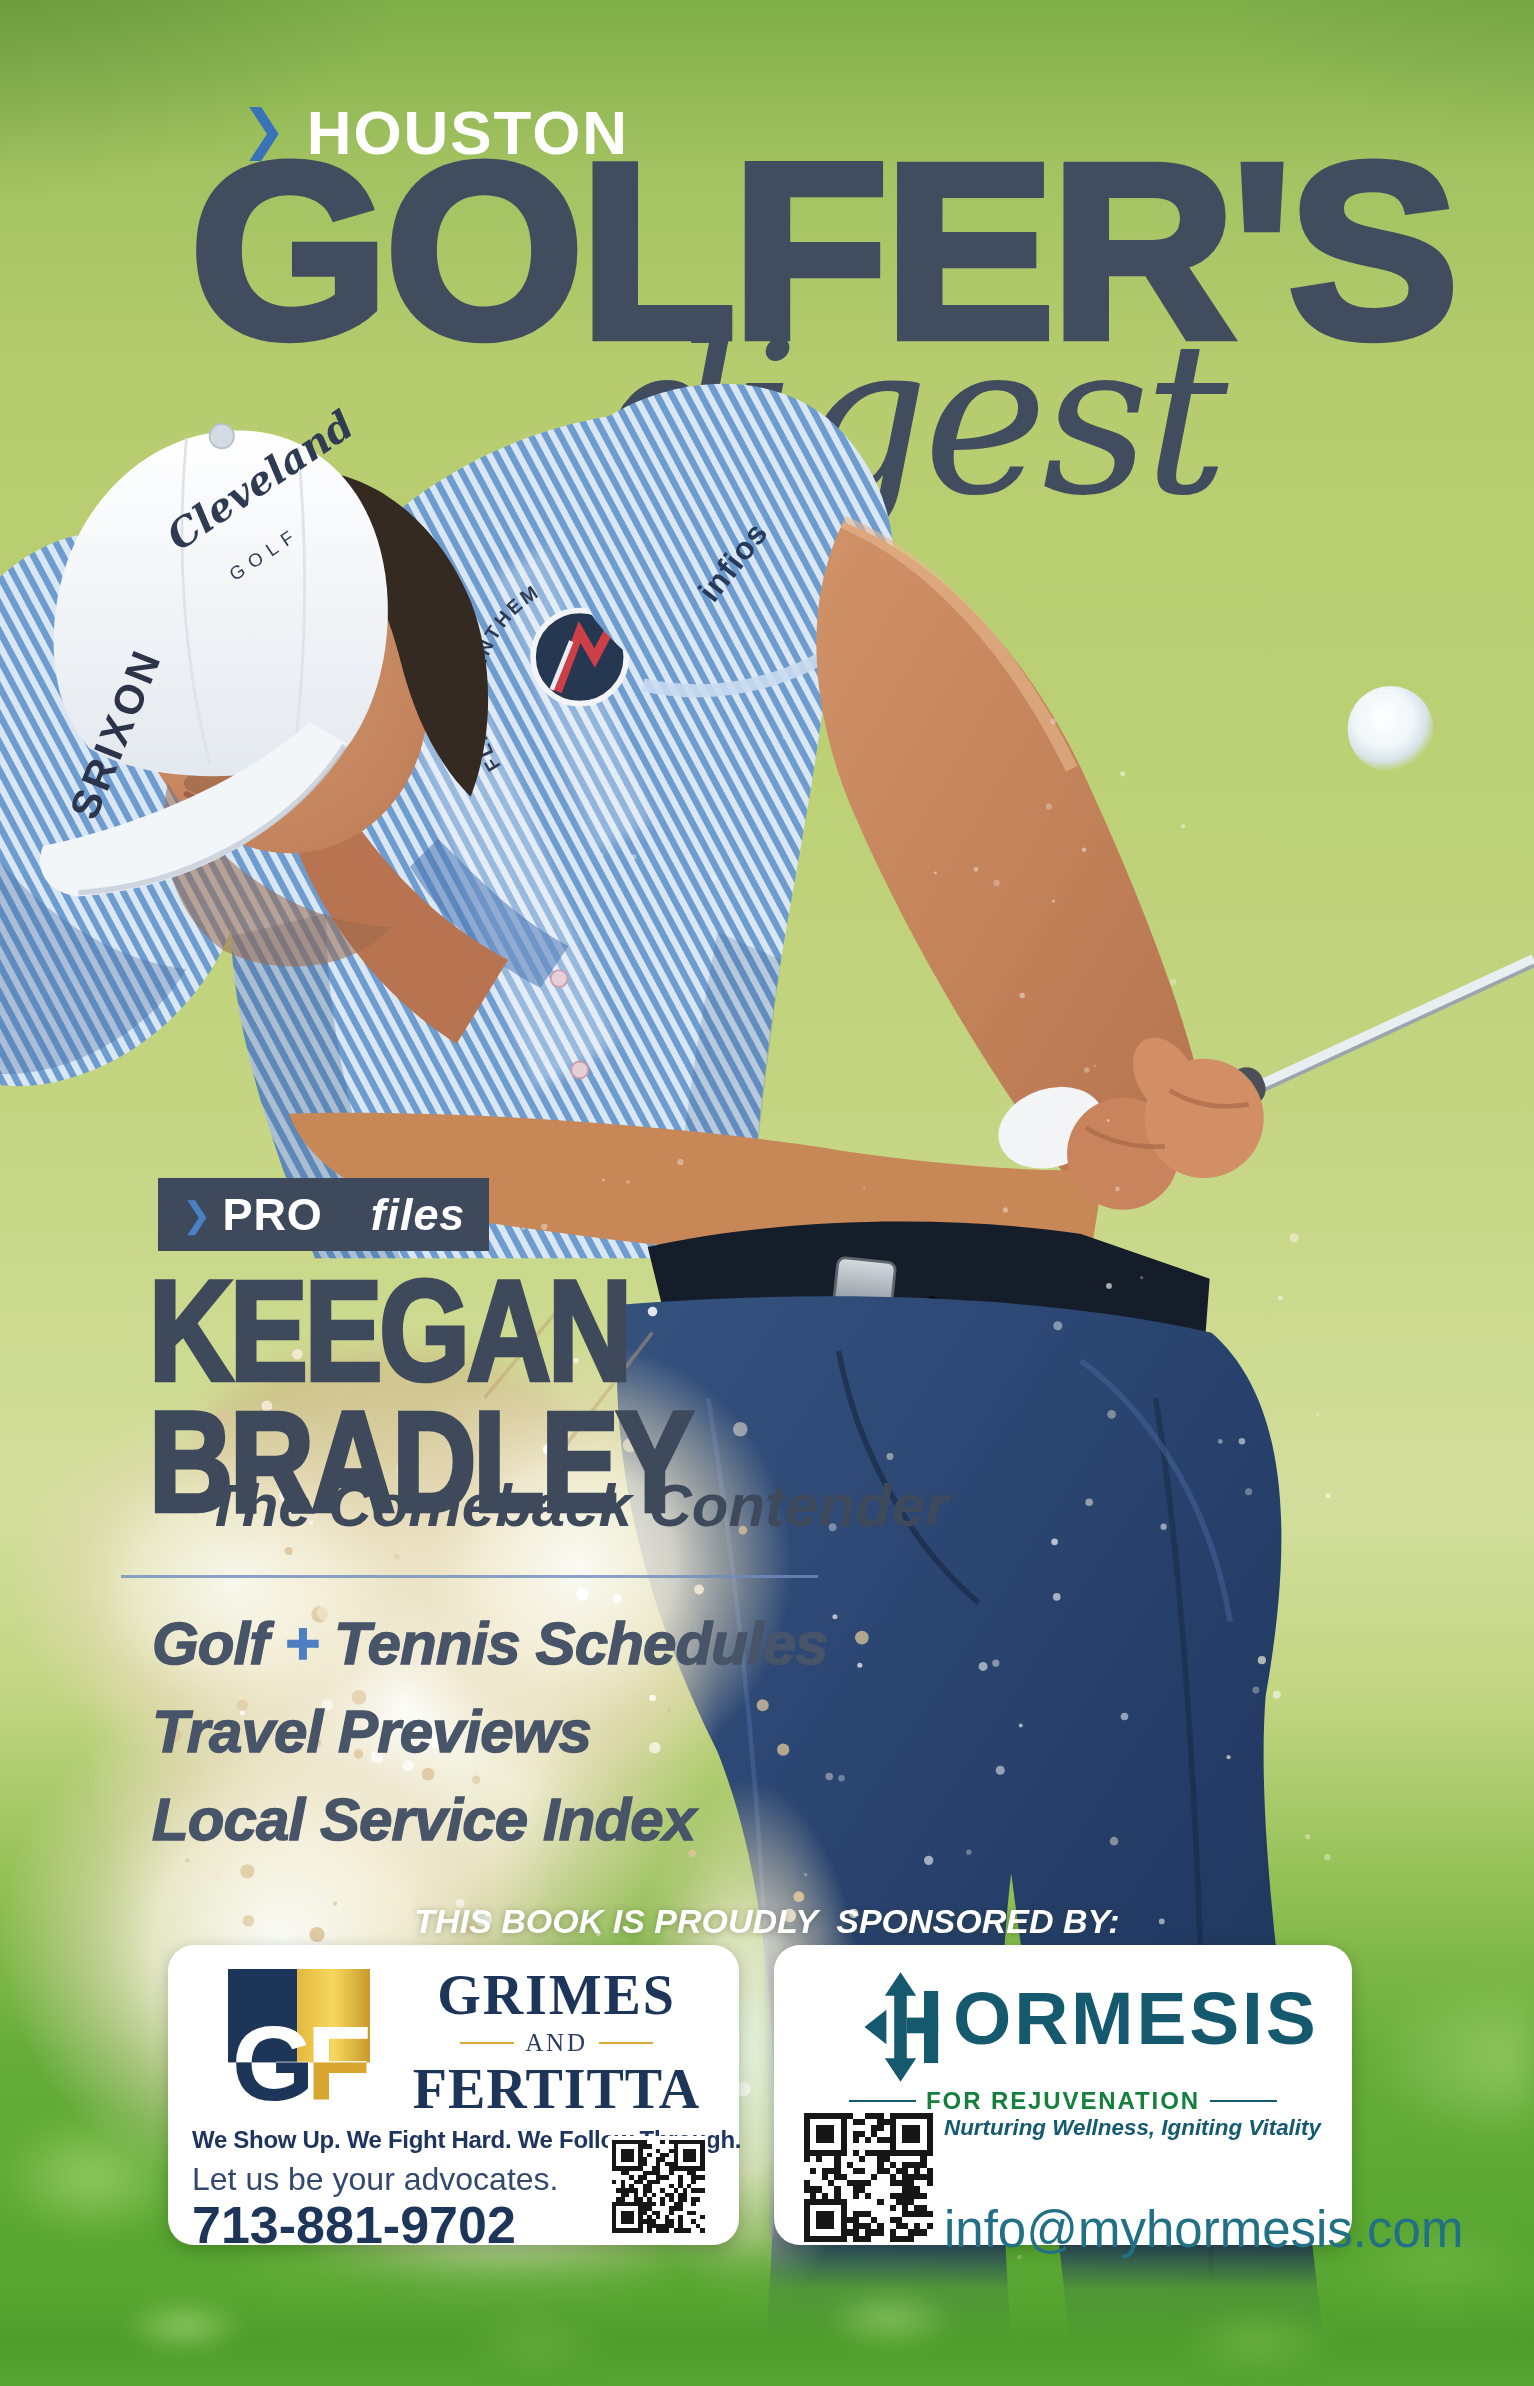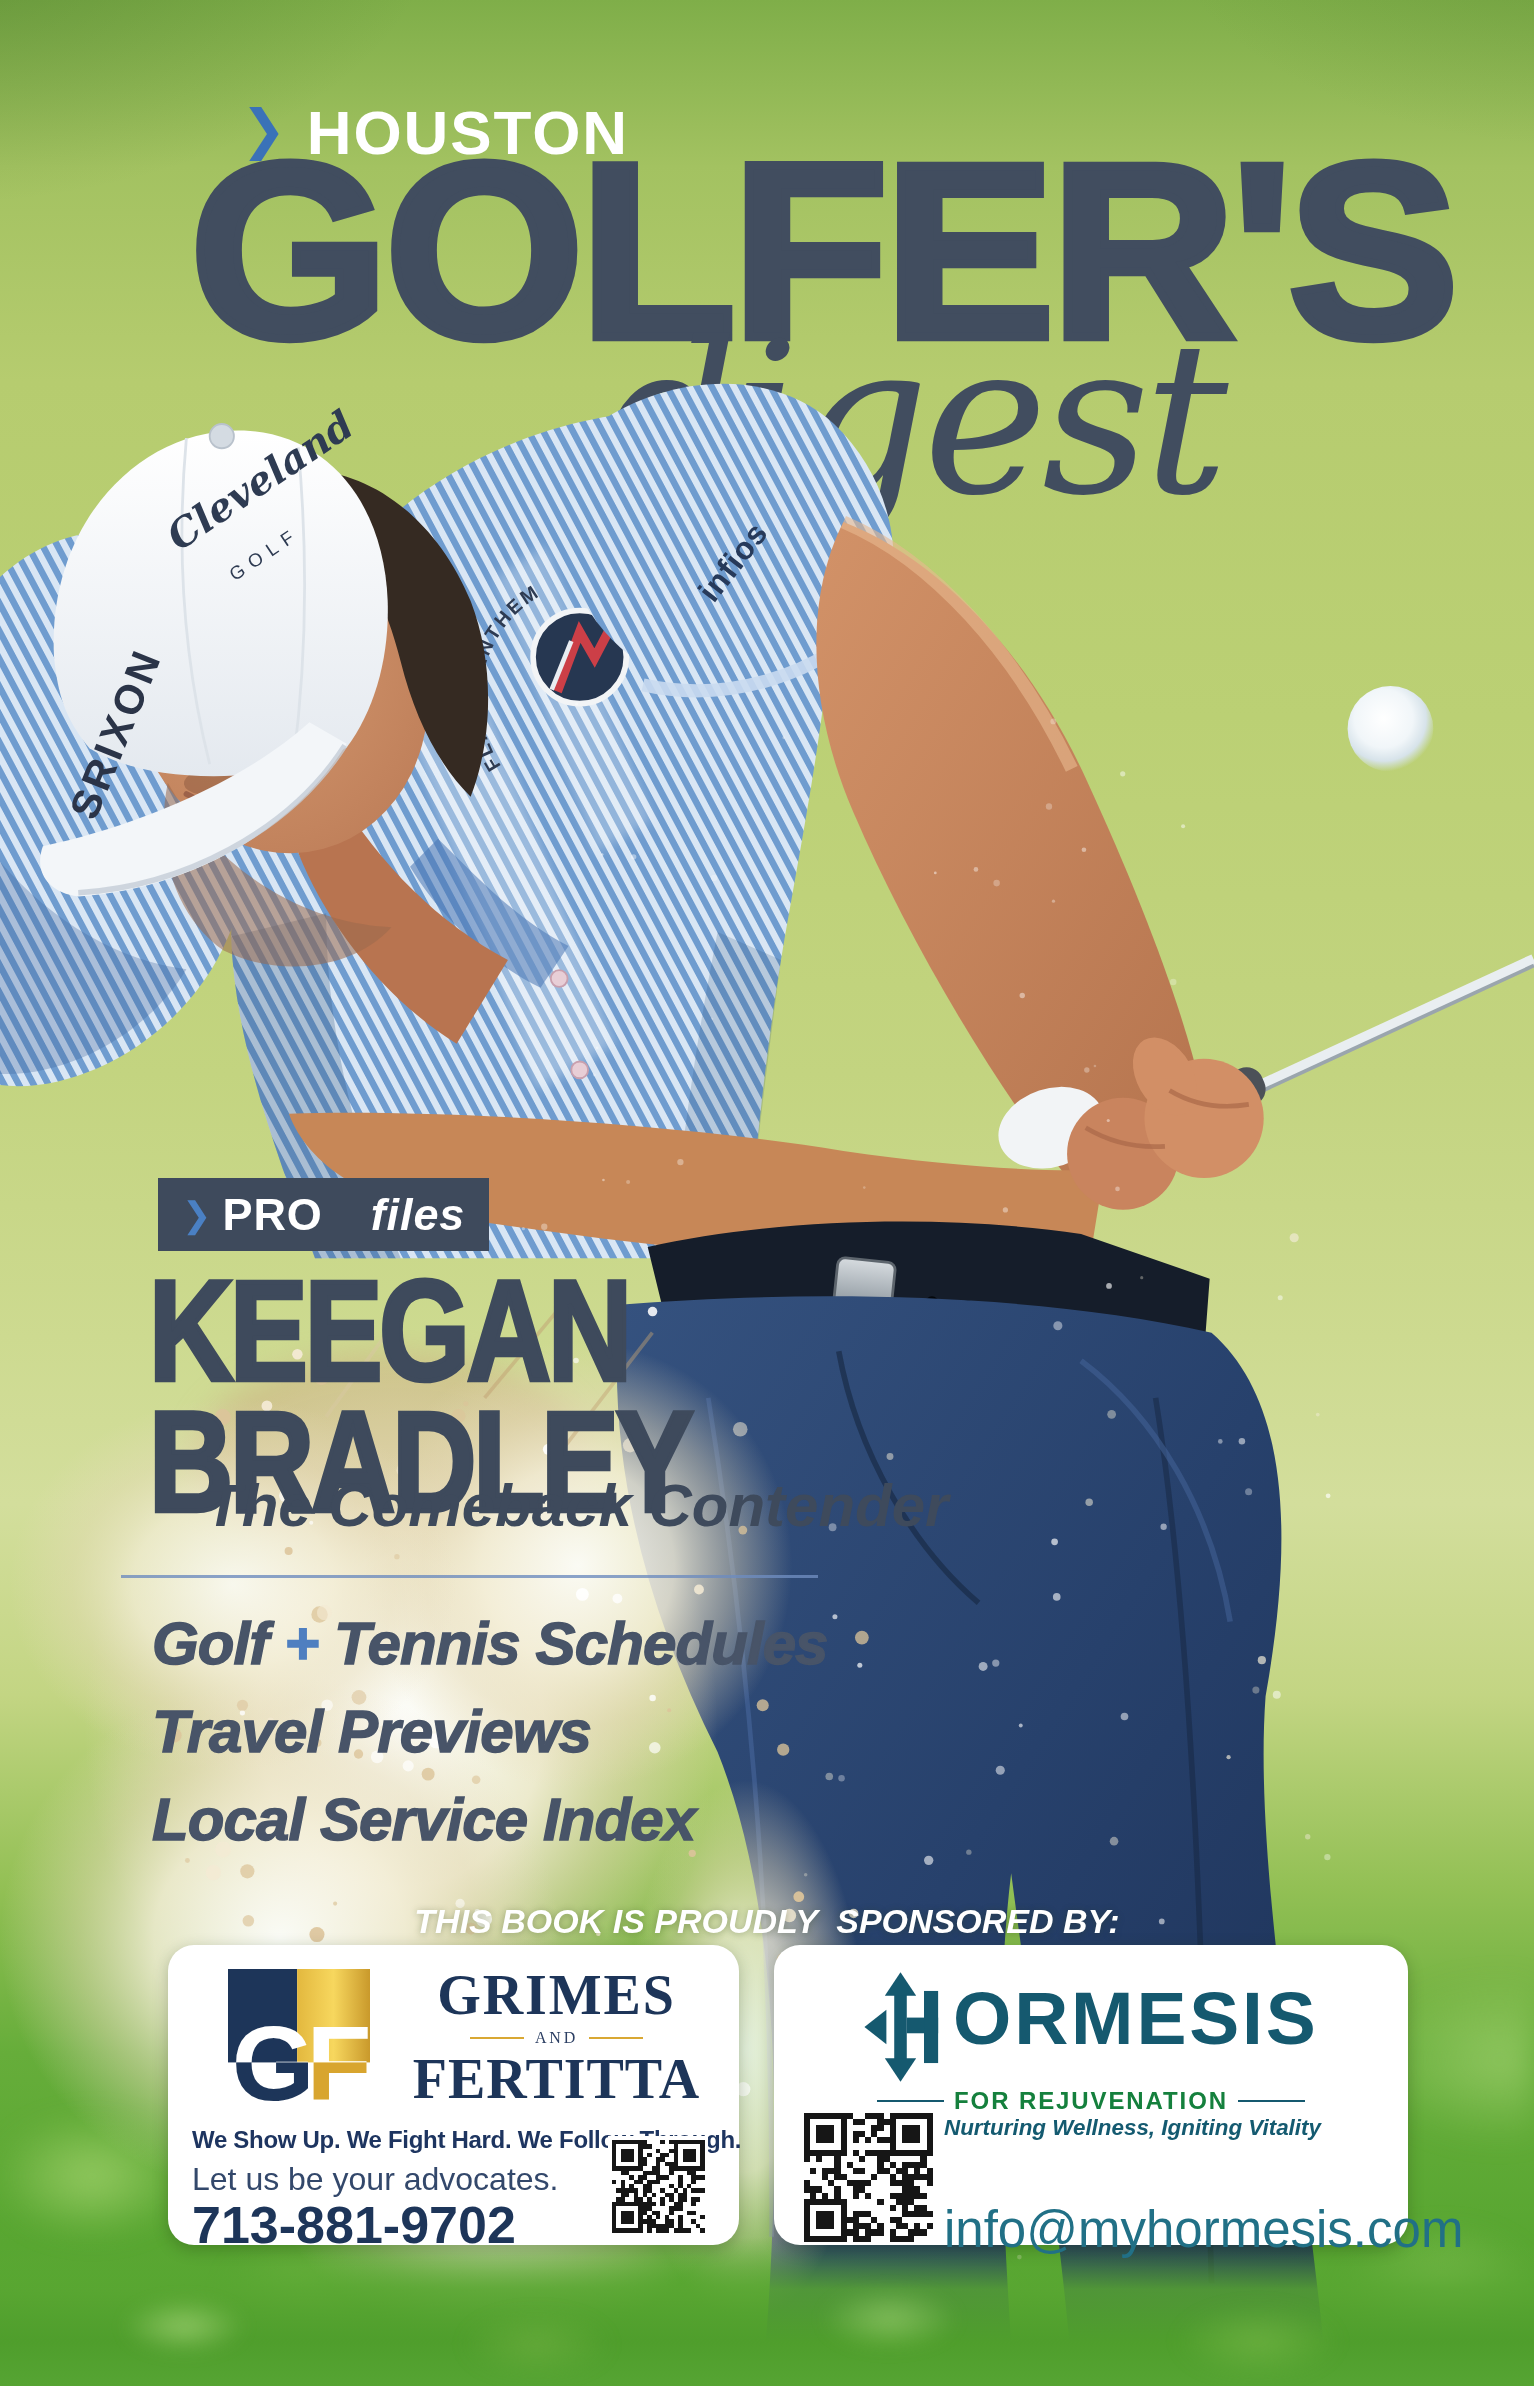--- a/index.html
+++ b/index.html
@@ -64,29 +64,29 @@
     radial-gradient(89px 39px at 12% 60%, rgba(202,236,152,.5), transparent 70%),
     radial-gradient(107px 48px at 35% 72%, rgba(120,180,70,.5), transparent 70%),
     radial-gradient(98px 44px at 58% 55%, rgba(192,232,142,.45), transparent 70%),
     radial-gradient(117px 53px at 82% 70%, rgba(130,190,80,.5), transparent 70%);}
 
   
   .cards{position:absolute;inset:0;z-index:4;}
   .card{position:absolute;top:1945px;height:300px;background:#fff;border-radius:26px;
     box-shadow:0 4.7px 15px rgba(30,50,15,.28);}
   .card-grimes{left:168px;width:571px;}
-  .card-hormesis{left:774px;width:634px;}
+  .card-hormesis{left:774px;width:578px;}
 
   .gf-logo{position:absolute;left:60px;top:24px;width:142px;height:142px;}
   .gf-names{position:absolute;left:219px;top:22.4px;width:339px;text-align:center;color:#1d3559;
     font-family:"Liberation Serif",serif;}
   .gf-name-top{font-size:56px;font-weight:700;letter-spacing:1.9px;line-height:1;}
   .and-row{display:flex;align-items:center;justify-content:center;gap:11.2px;margin:5.6px 0 3.7px;}
   .and-line{width:54px;height:2.8px;background:#d9a833;}
-  .and-word{font-size:16px;letter-spacing:2.8px;color:#2c3f63;}
+  .and-word{font-size:25px;letter-spacing:2.8px;color:#2c3f63;}
   .gf-name-bottom{font-size:56px;font-weight:700;letter-spacing:0.9px;line-height:1;}
   .gf-tagline{position:absolute;left:24px;top:181px;font-size:24px;font-weight:700;color:#1e3560;
     letter-spacing:-0.3px;white-space:nowrap;}
   .gf-cta{position:absolute;left:24px;top:216px;font-size:32px;color:#33486b;}
   .gf-phone{position:absolute;left:24px;top:250px;font-size:52px;font-weight:900;color:#1d3559;letter-spacing:0;}
   .qr{position:absolute;background:#fff;display:grid;grid-template-columns:repeat(21,1fr);
     grid-template-rows:repeat(21,1fr);padding:3.7px;}
   .qr i{display:block;} .qr i.on{background:#161616;}
   .qr-grimes{left:440px;top:191px;width:93px;height:93px;}
   .qr-hormesis{left:26px;top:164px;width:129px;height:129px;}

